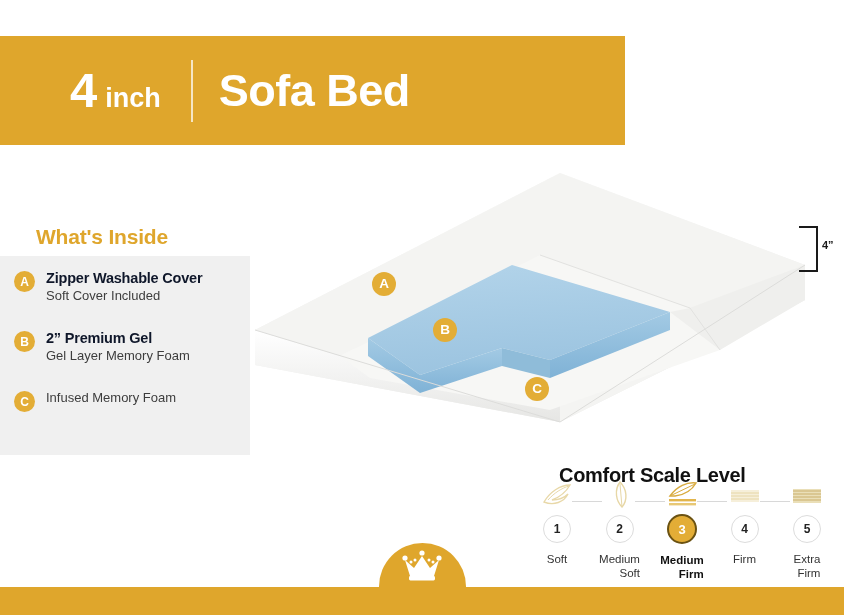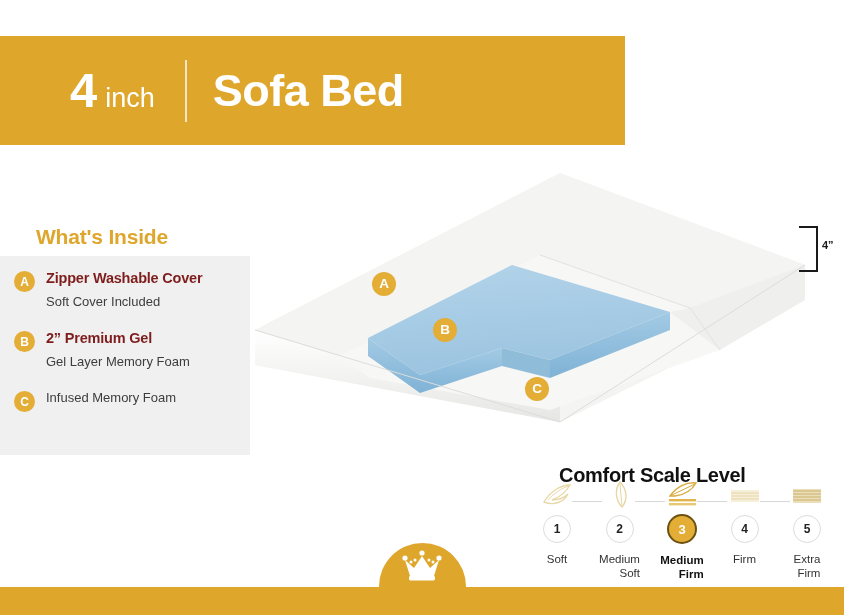--- a/index.html
+++ b/index.html
@@ -46,21 +46,21 @@
     color: #ffffff;
   }
   .hdr-size-num {
     font-size: 49px;
     font-weight: bold;
     letter-spacing: -1px;
     line-height: 1;
   }
   .hdr-size-unit {
     font-size: 27px;
-    font-weight: normal;
+    font-weight: bold;
     margin-left: 9px;
     line-height: 1;
   }
   .hdr-divider {
     width: 2px;
     height: 62px;
     background: rgba(255,255,255,0.72);
     margin: 0 26px 0 30px;
   }
   .hdr-texts {
@@ -125,29 +125,29 @@
     font-size: 12px;
     font-weight: bold;
     display: flex;
     align-items: center;
     justify-content: center;
     line-height: 1;
   }
   .wi-head {
     font-size: 14.5px;
     font-weight: bold;
-    color: #7f1d1d;
+    color: #0f172a;
     line-height: 1.15;
     letter-spacing: -0.2px;
   }
   .wi-desc {
     font-size: 13px;
     color: #3d3d3d;
     line-height: 1.25;
-    margin-top: 7px;
+    margin-top: 1px;
   }
 
   
   .mattress {
     position: absolute;
     left: 250px;
     top: 160px;
     width: 560px;
     height: 300px;
   }

